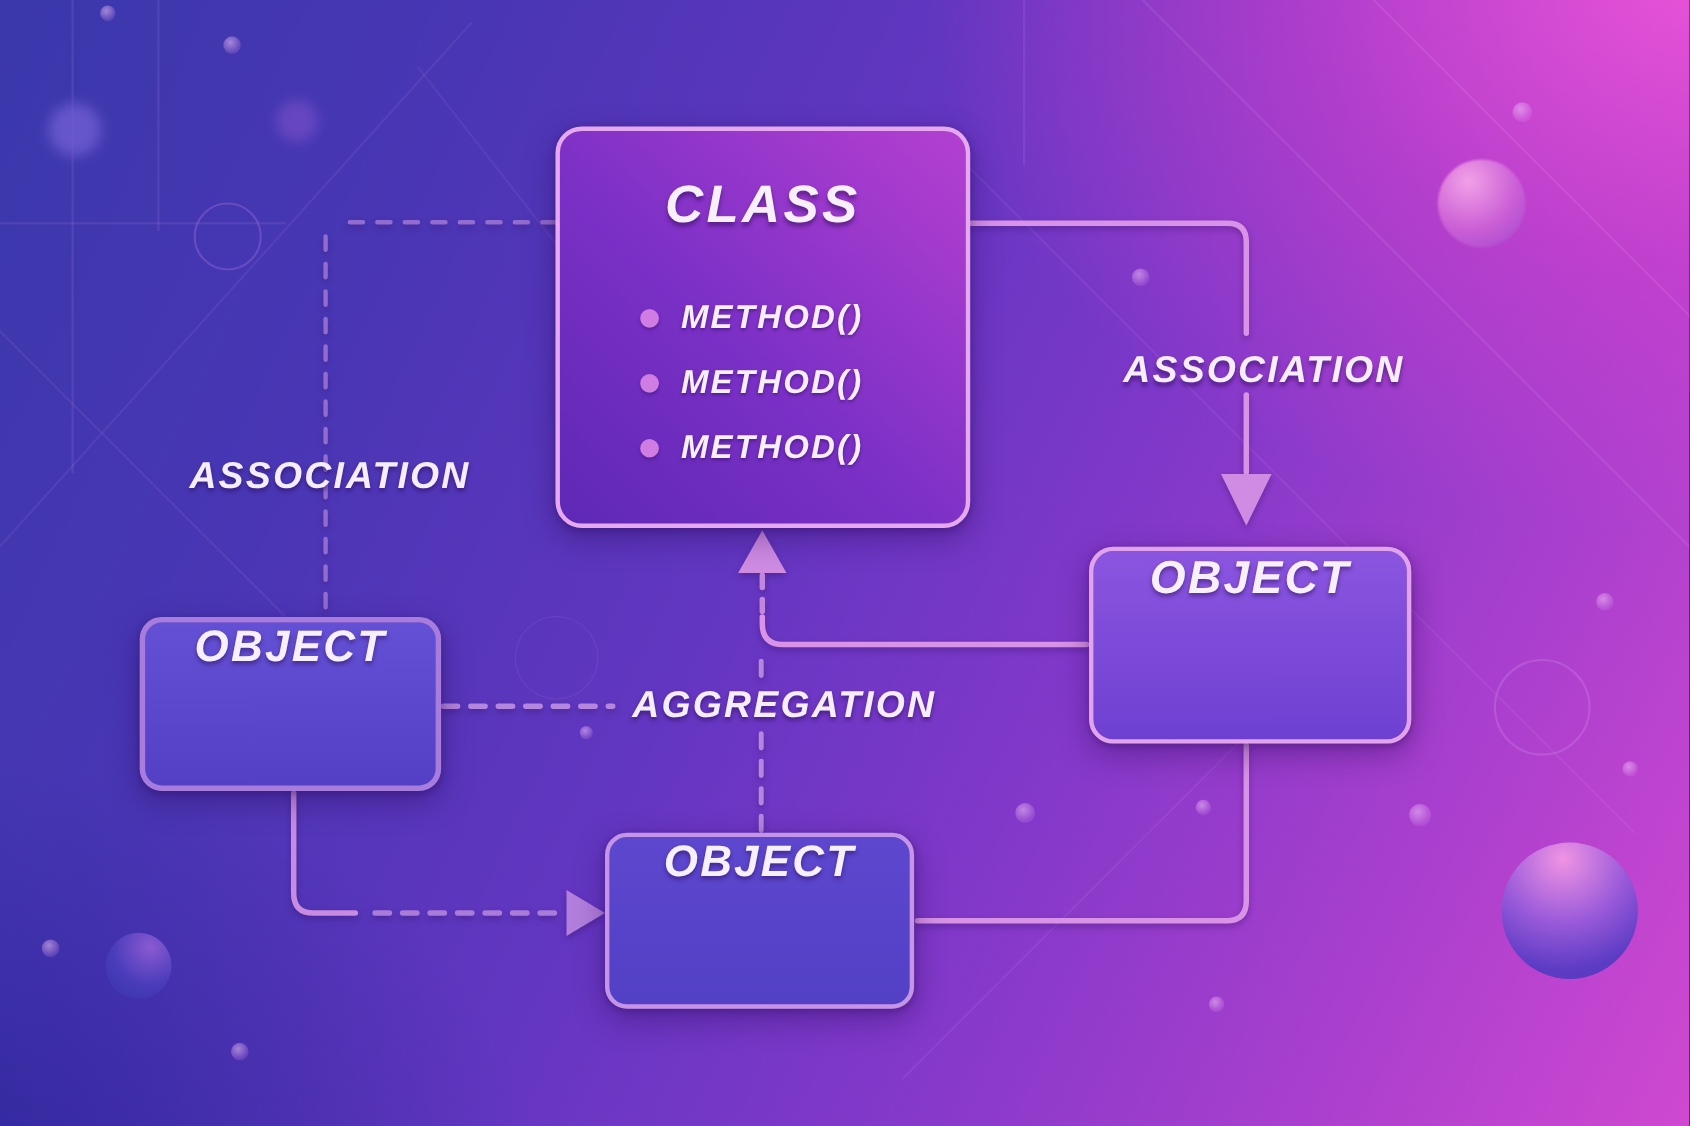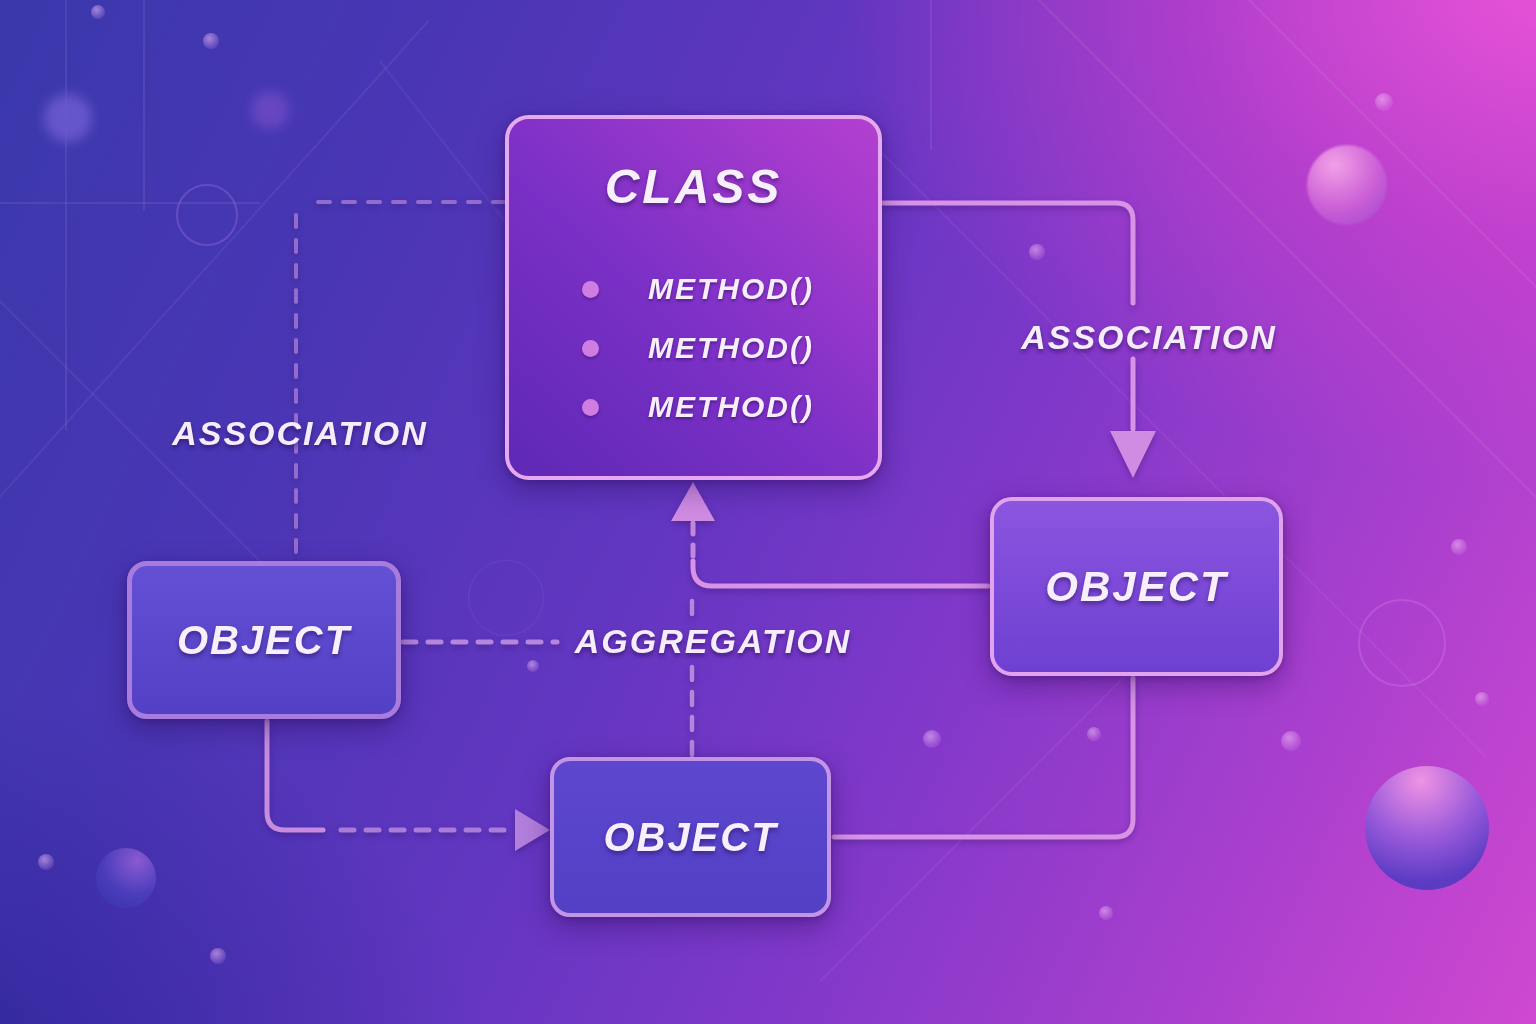--- a/index.html
+++ b/index.html
@@ -33,23 +33,23 @@
   .class-title{
     margin-top:40px;text-align:center;
     font-size:48px;font-weight:700;letter-spacing:3px;color:#f7f0fc;
     text-shadow:0 3px 4px rgba(42,10,82,.5);
   }
   .method-list{position:absolute;left:73px;top:150px;right:20px;}
   .method-row{display:flex;align-items:center;height:40px;margin-bottom:19px;}
   .bullet{width:17px;height:17px;border-radius:50%;background:#cf7de2;margin-right:20px;flex:none;
           box-shadow:0 2px 3px rgba(42,10,82,.35);}
   .method-text{font-size:30px;font-weight:700;letter-spacing:2px;color:#f6eefb;
-               text-shadow:0 2px 3px rgba(42,10,82,.5);margin-left:29px;}
+               text-shadow:0 2px 3px rgba(42,10,82,.5);}
 
-  .object-box{display:flex;align-items:center;justify-content:center;}
+  .object-box{display:flex;align-items:flex-start;justify-content:center;}
   .obj-left{left:127px;top:561px;width:274px;height:158px;border:5px solid #a77cdd;
             background:linear-gradient(to bottom,#6450d4,#5340c4);}
   .obj-bottom{left:550px;top:757px;width:281px;height:160px;border:4px solid #c495e7;
             background:linear-gradient(to bottom,#5d47ce,#5240c5);}
   .obj-right{left:990px;top:497px;width:293px;height:179px;border:4px solid #e2a3ed;border-radius:22px;
             background:linear-gradient(to bottom,#8b55df,#6e40d2);}
   .object-label{font-size:40px;font-weight:700;letter-spacing:2px;color:#f7f0fc;
                 text-shadow:0 3px 4px rgba(42,10,82,.5);}
   .obj-right .object-label{font-size:42px;}
 

